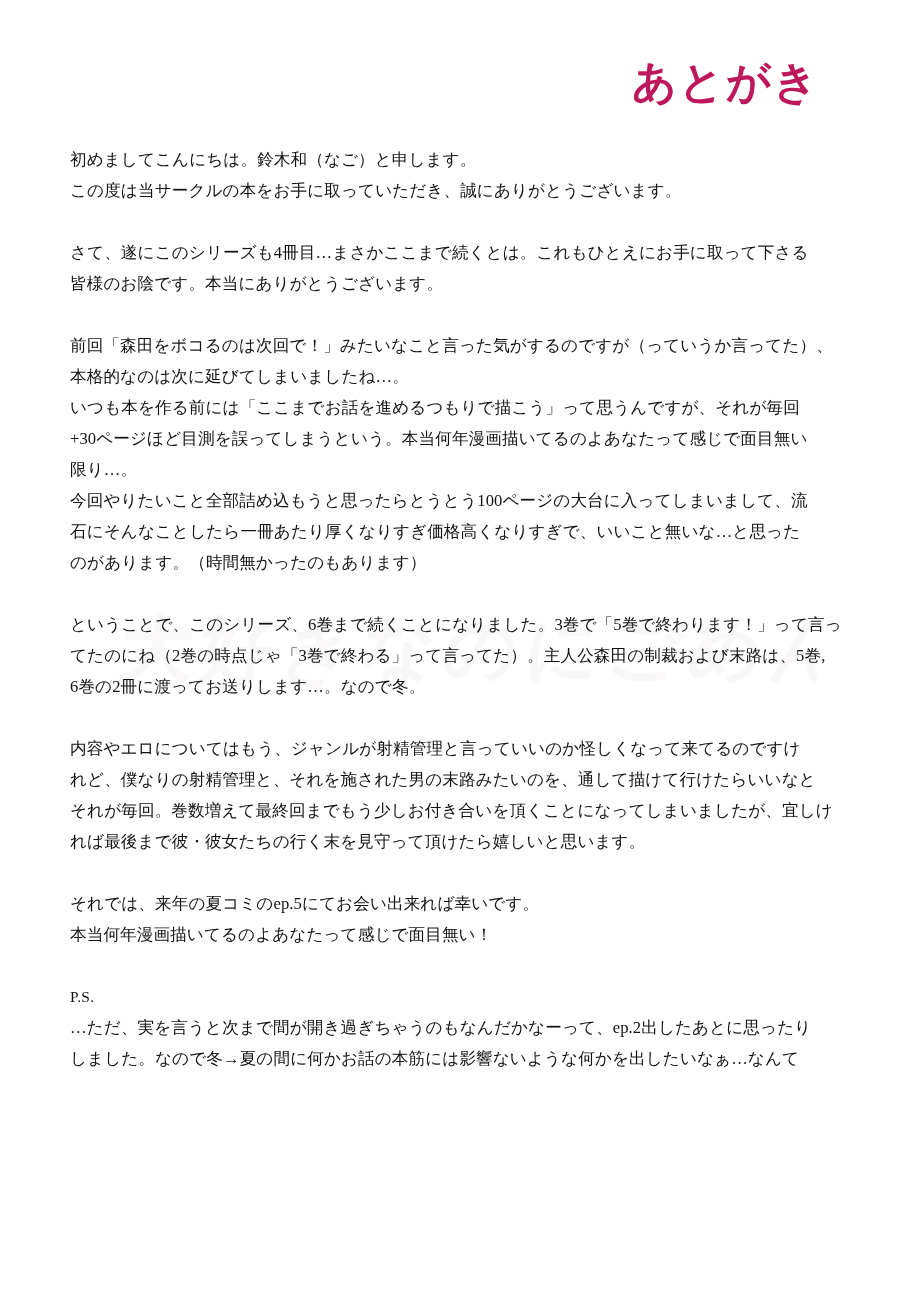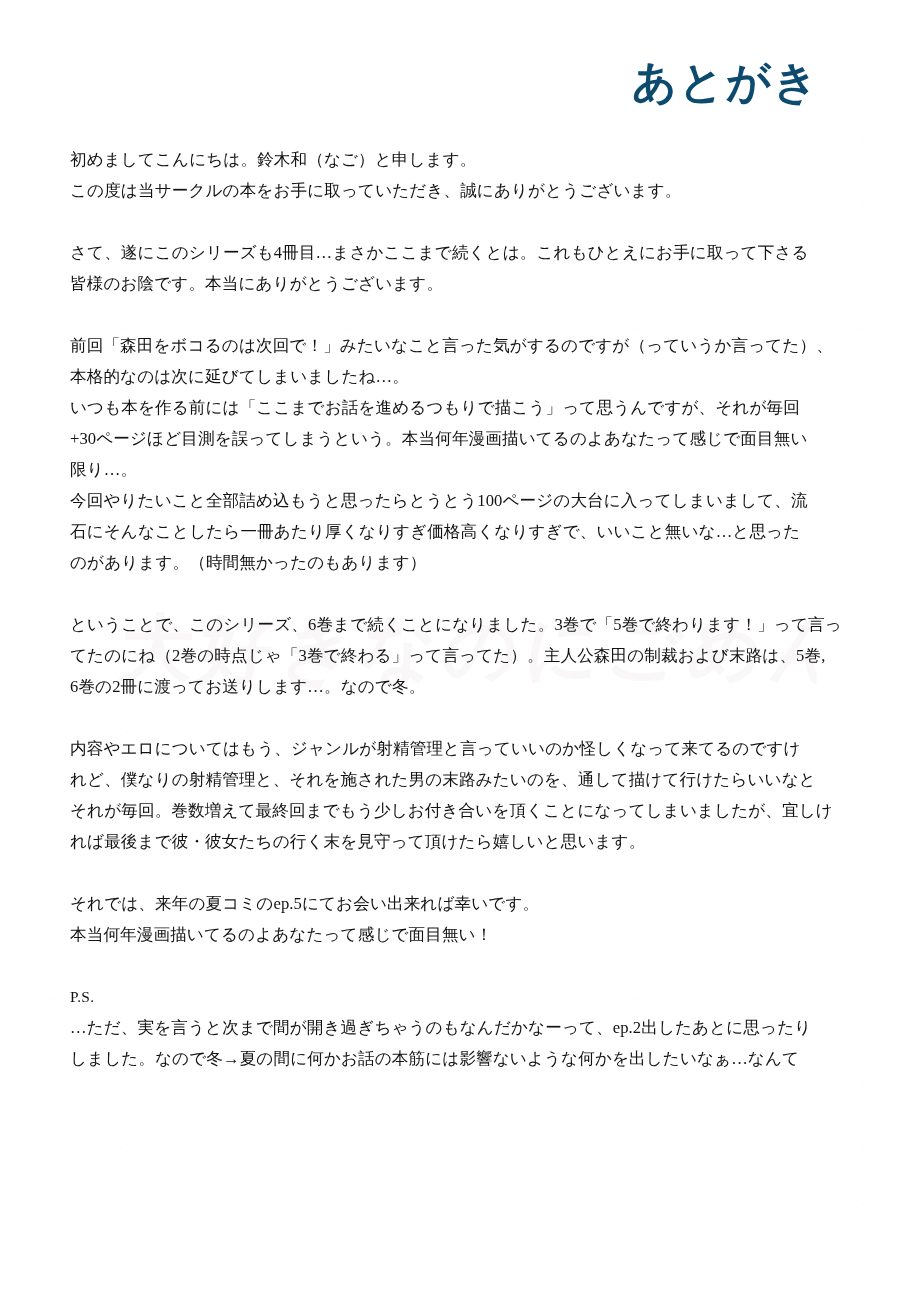--- a/index.html
+++ b/index.html
@@ -56,21 +56,21 @@
 
   #title {
     position: absolute;
     right: 88px;
     top: 56px;
     font-family: "DejaVu Sans", "Liberation Sans", sans-serif;
     font-weight: 700;
     font-size: 44px;
     line-height: 52px;
     letter-spacing: 2px;
-    color: #0c4a6e;
+    color: #be185d;
     white-space: nowrap;
   }
 
   #body-text {
     position: absolute;
     left: 70px;
     top: 144px;
     width: 790px;
     color: #121212;
     font-size: 16.6px;

